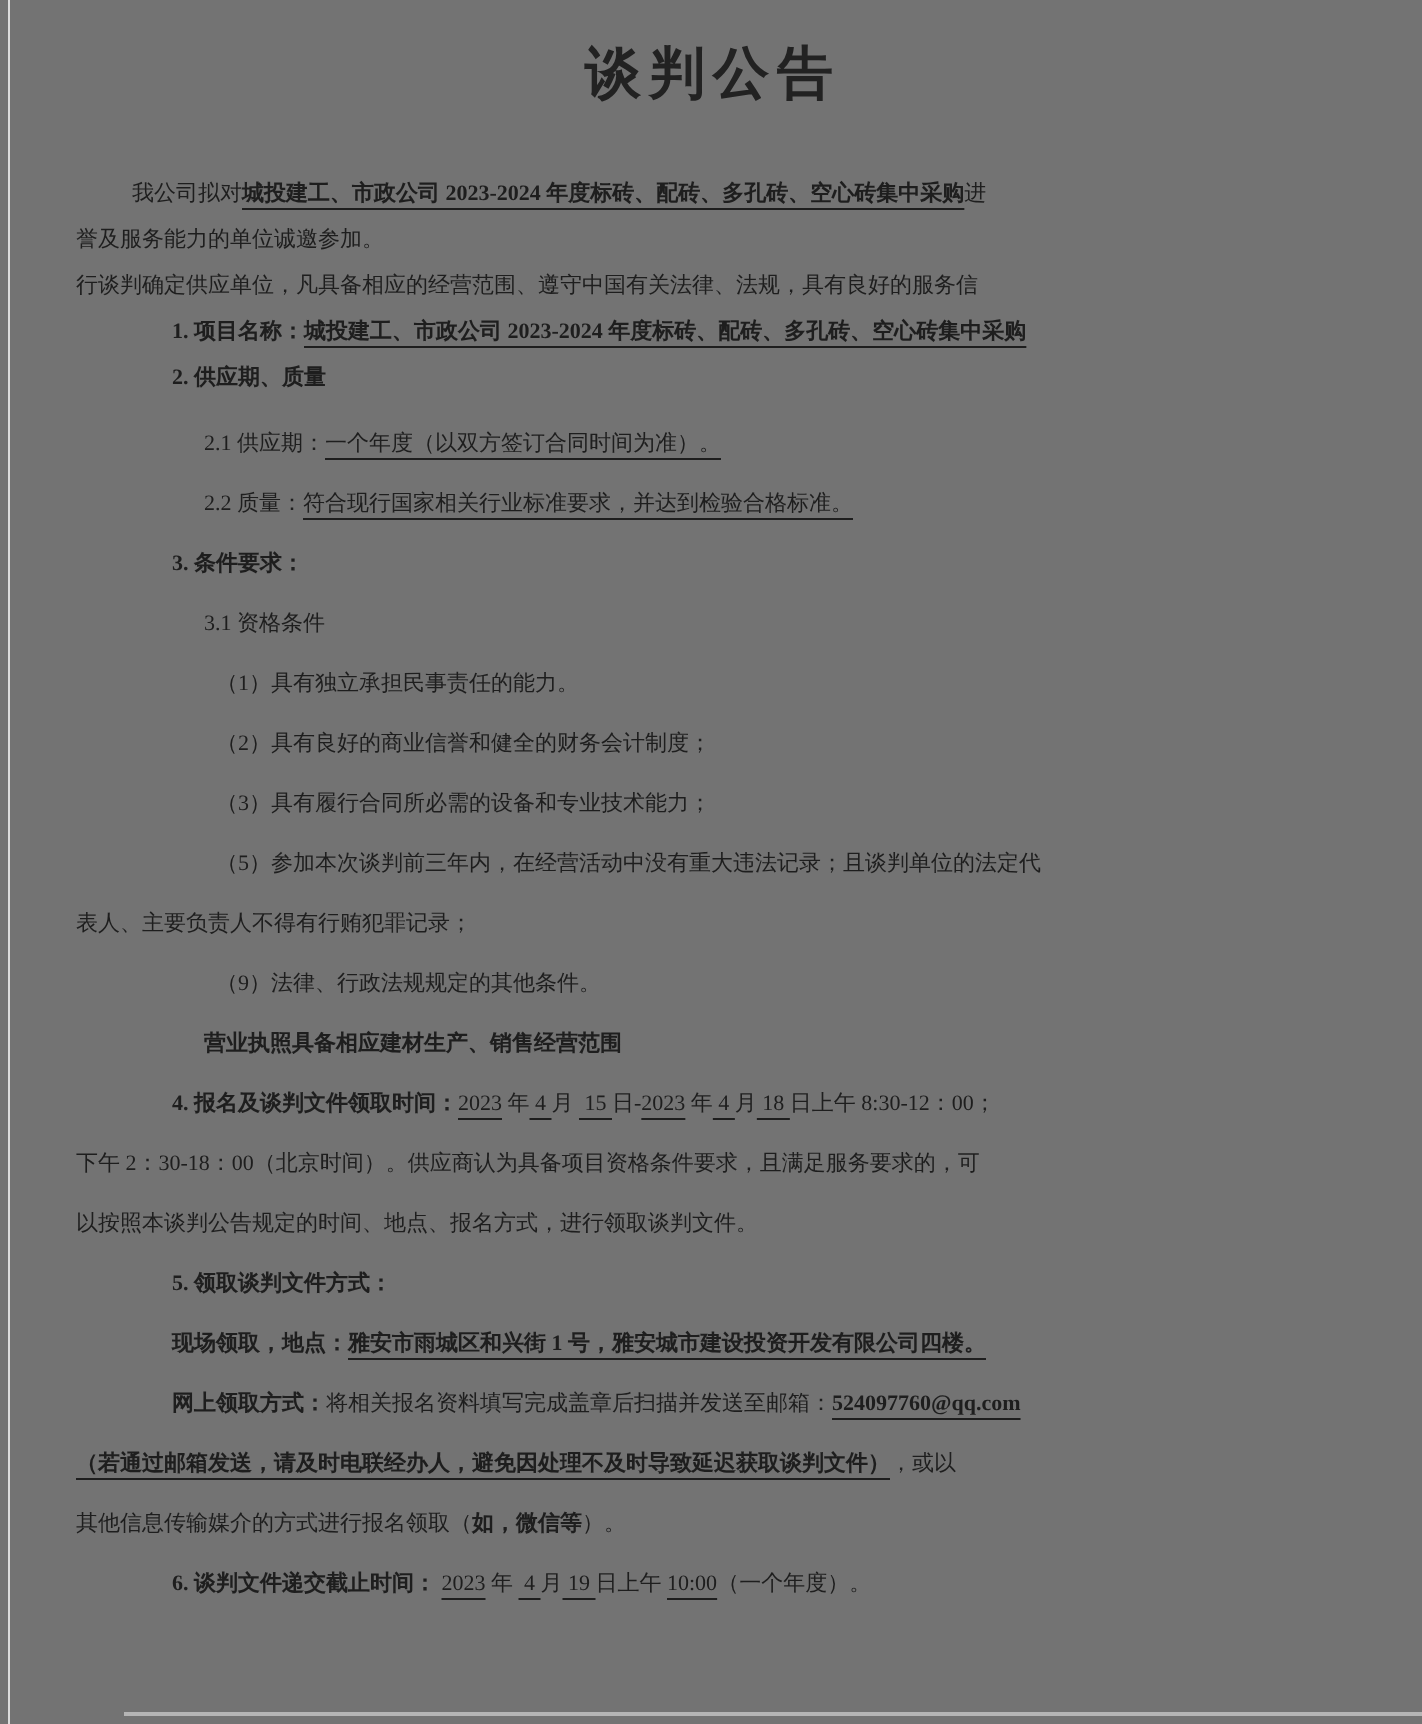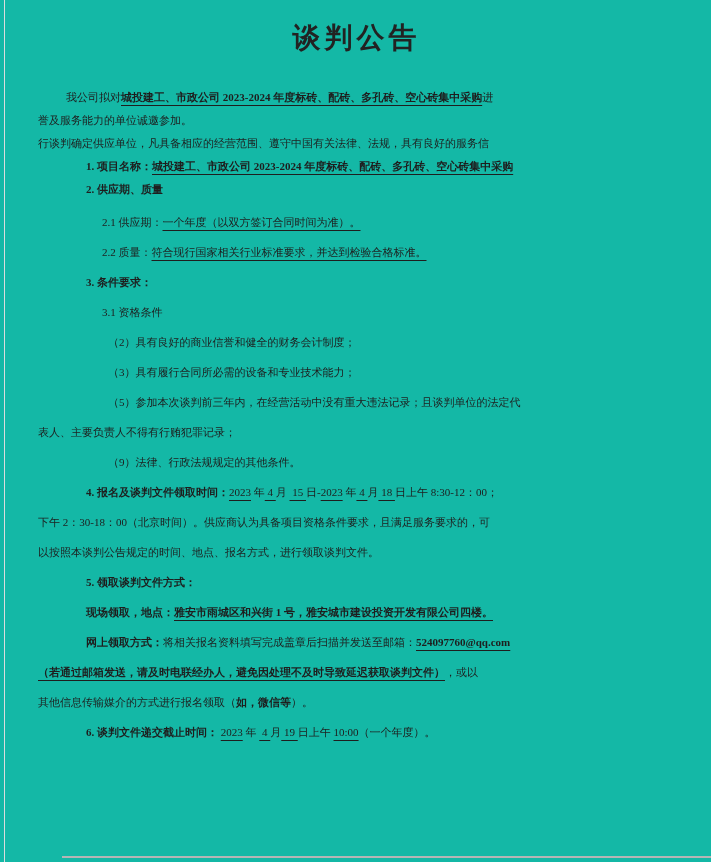--- a/index.html
+++ b/index.html
@@ -12,21 +12,21 @@
     height: 862px;
     position: relative;
     overflow: hidden;
     font-family: "Liberation Serif", "DejaVu Serif", serif;
     color: #1e1e1e;
   }
   .page {
     position: relative;
     width: 711px;
     height: 862px;
-    background: #14b8a6;
+    background: #737373;
     box-sizing: border-box;
     padding: 16px 36px 0 38px;
   }
   .scan-edge-left {
     position: absolute;
     left: 4px; top: 0;
     width: 1px; height: 862px;
     background: #dcdcdc;
   }
   .scan-edge-bottom {
@@ -77,25 +77,27 @@
   <div>
       <div class="doc-line ind-first tight"><span>我公司拟对</span><span class="bold underline">城投建工、市政公司 2023-2024 年度标砖、配砖、多孔砖、空心砖集中采购</span><span>进</span></div>
       <div class="doc-line ind-flush tight"><span>誉及服务能力的单位诚邀参加。</span></div>
       <div class="doc-line ind-flush tight"><span>行谈判确定供应单位，凡具备相应的经营范围、遵守中国有关法律、法规，具有良好的服务信</span></div>
       <div class="doc-line ind-item tight"><span class="bold">1. 项目名称：</span><span class="bold underline">城投建工、市政公司 2023-2024 年度标砖、配砖、多孔砖、空心砖集中采购</span></div>
       <div class="doc-line ind-item tight"><span class="bold">2. 供应期、质量</span></div>
       <div class="doc-line ind-sub gap-before"><span>2.1 供应期：</span><span class="underline">一个年度（以双方签订合同时间为准）。</span></div>
       <div class="doc-line ind-sub"><span>2.2 质量：</span><span class="underline">符合现行国家相关行业标准要求，并达到检验合格标准。</span></div>
       <div class="doc-line ind-item"><span class="bold">3. 条件要求：</span></div>
       <div class="doc-line ind-sub"><span>3.1 资格条件</span></div>
+      <div class="doc-line ind-bullet"><span>（1）具有独立承担民事责任的能力。</span></div>
       <div class="doc-line ind-bullet"><span>（2）具有良好的商业信誉和健全的财务会计制度；</span></div>
       <div class="doc-line ind-bullet"><span>（3）具有履行合同所必需的设备和专业技术能力；</span></div>
       <div class="doc-line ind-bullet"><span>（5）参加本次谈判前三年内，在经营活动中没有重大违法记录；且谈判单位的法定代</span></div>
       <div class="doc-line ind-flush"><span>表人、主要负责人不得有行贿犯罪记录；</span></div>
       <div class="doc-line ind-bullet"><span>（9）法律、行政法规规定的其他条件。</span></div>
+      <div class="doc-line ind-sub"><span class="bold">营业执照具备相应建材生产、销售经营范围</span></div>
       <div class="doc-line ind-item"><span class="bold">4. 报名及谈判文件领取时间：</span><span class="underline">2023</span><span> 年</span><span class="underline"> 4 </span><span>月 </span><span class="underline"> 15 </span><span>日-</span><span class="underline">2023</span><span> 年</span><span class="underline"> 4 </span><span>月</span><span class="underline"> 18 </span><span>日上午 8:30-12：00；</span></div>
       <div class="doc-line ind-flush"><span>下午 2：30-18：00（北京时间）。供应商认为具备项目资格条件要求，且满足服务要求的，可</span></div>
       <div class="doc-line ind-flush"><span>以按照本谈判公告规定的时间、地点、报名方式，进行领取谈判文件。</span></div>
       <div class="doc-line ind-item"><span class="bold">5. 领取谈判文件方式：</span></div>
       <div class="doc-line ind-item"><span class="bold">现场领取，地点：</span><span class="bold underline">雅安市雨城区和兴街 1 号，雅安城市建设投资开发有限公司四楼。</span></div>
       <div class="doc-line ind-item"><span class="bold">网上领取方式：</span><span>将相关报名资料填写完成盖章后扫描并发送至邮箱：</span><span class="bold underline">524097760@qq.com</span></div>
       <div class="doc-line ind-flush"><span class="bold underline">（若通过邮箱发送，请及时电联经办人，避免因处理不及时导致延迟获取谈判文件）</span><span>，或以</span></div>
       <div class="doc-line ind-flush"><span>其他信息传输媒介的方式进行报名领取（</span><span class="bold">如，微信等</span><span>）。</span></div>
       <div class="doc-line ind-item"><span class="bold">6. 谈判文件递交截止时间：</span><span> </span><span class="underline">2023</span><span> 年 </span><span class="underline"> 4 </span><span>月</span><span class="underline"> 19 </span><span>日上午 </span><span class="underline">10:00</span><span>（一个年度）。</span></div>
     </div>

